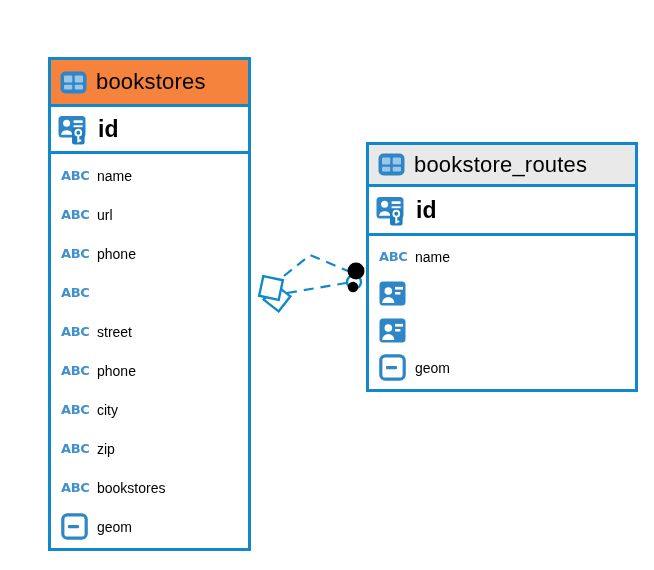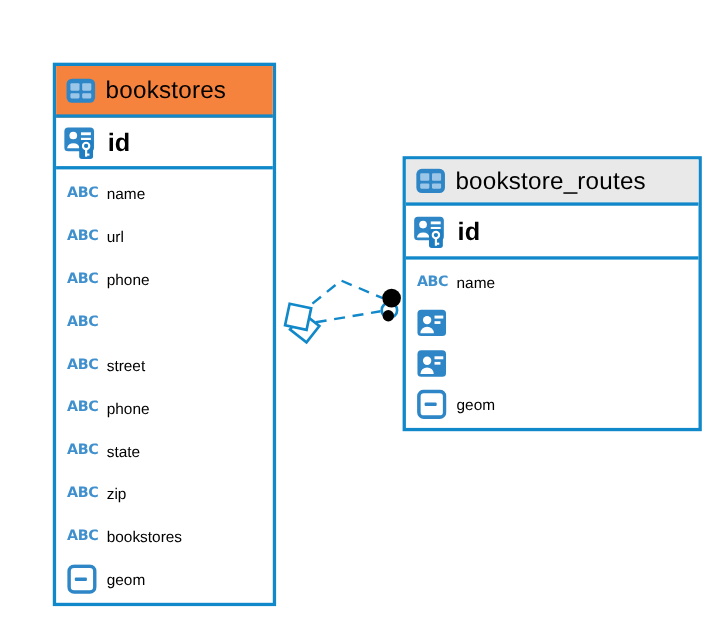--- a/index.html
+++ b/index.html
@@ -111,21 +111,21 @@
         <div class="row">
           <span class="type-cell">
             <span class="abc">ABC</span>
           </span>
           <span class="col-name">phone</span>
         </div>
         <div class="row">
           <span class="type-cell">
             <span class="abc">ABC</span>
           </span>
-          <span class="col-name">state</span>
+          <span class="col-name">city</span>
         </div>
         <div class="row">
           <span class="type-cell">
             <span class="abc">ABC</span>
           </span>
           <span class="col-name">zip</span>
         </div>
         <div class="row">
           <span class="type-cell">
             <span class="abc">ABC</span>

